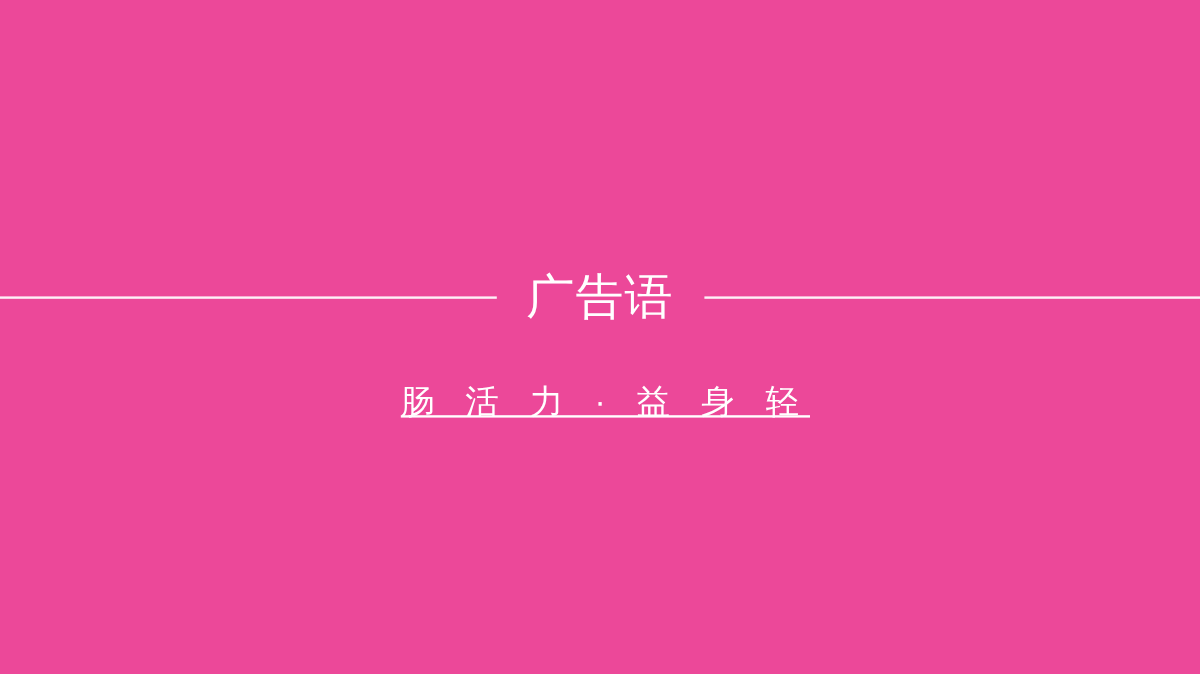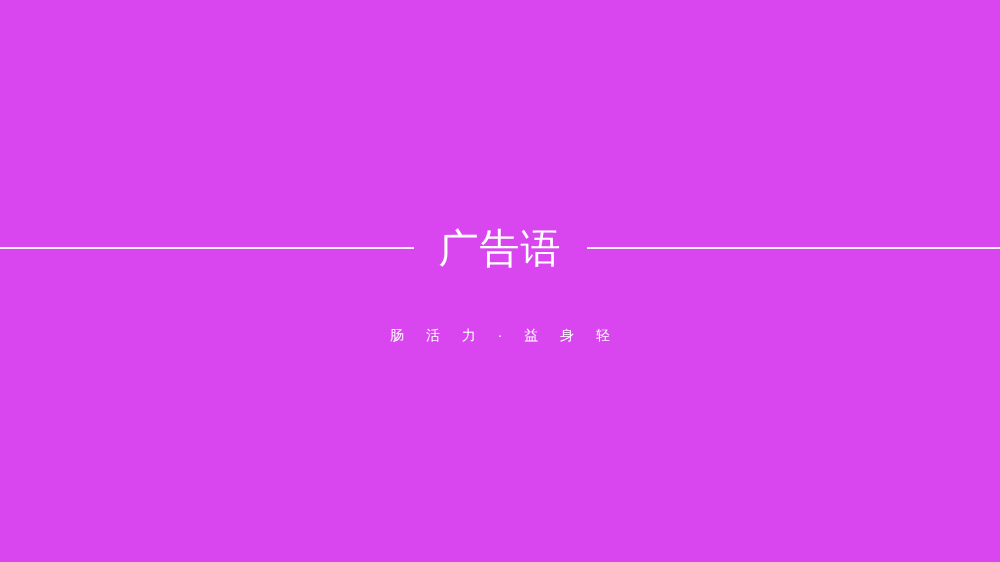--- a/index.html
+++ b/index.html
@@ -11,21 +11,21 @@
     width: 1000px;
     height: 562px;
     overflow: hidden;
     font-family: "Liberation Sans", "DejaVu Sans", sans-serif;
   }
 
   #slide {
     position: relative;
     width: 1000px;
     height: 562px;
-    background: #d946ef;
+    background: #ec4899;
     overflow: hidden;
   }
 
   
   #title-band {
     position: absolute;
     left: 0;
     top: 226px;
     width: 1000px;
     height: 44px;
@@ -53,27 +53,28 @@
   }
 
   
   #subtitle {
     position: absolute;
     left: 0;
     top: 318px;
     width: 1000px;
     text-align: center;
     color: #ffffff;
-    font-size: 14px;
+    font-size: 28px;
     line-height: 34px;
     font-weight: 300;
     letter-spacing: 9px;
     
     text-indent: 9px;
     white-space: nowrap;
+    text-decoration: underline;
   }
 </style>
 </head>
 <body>
 
 <div id="slide">
 
   <div id="title-band">
 
     <span class="divider-rule"></span>

